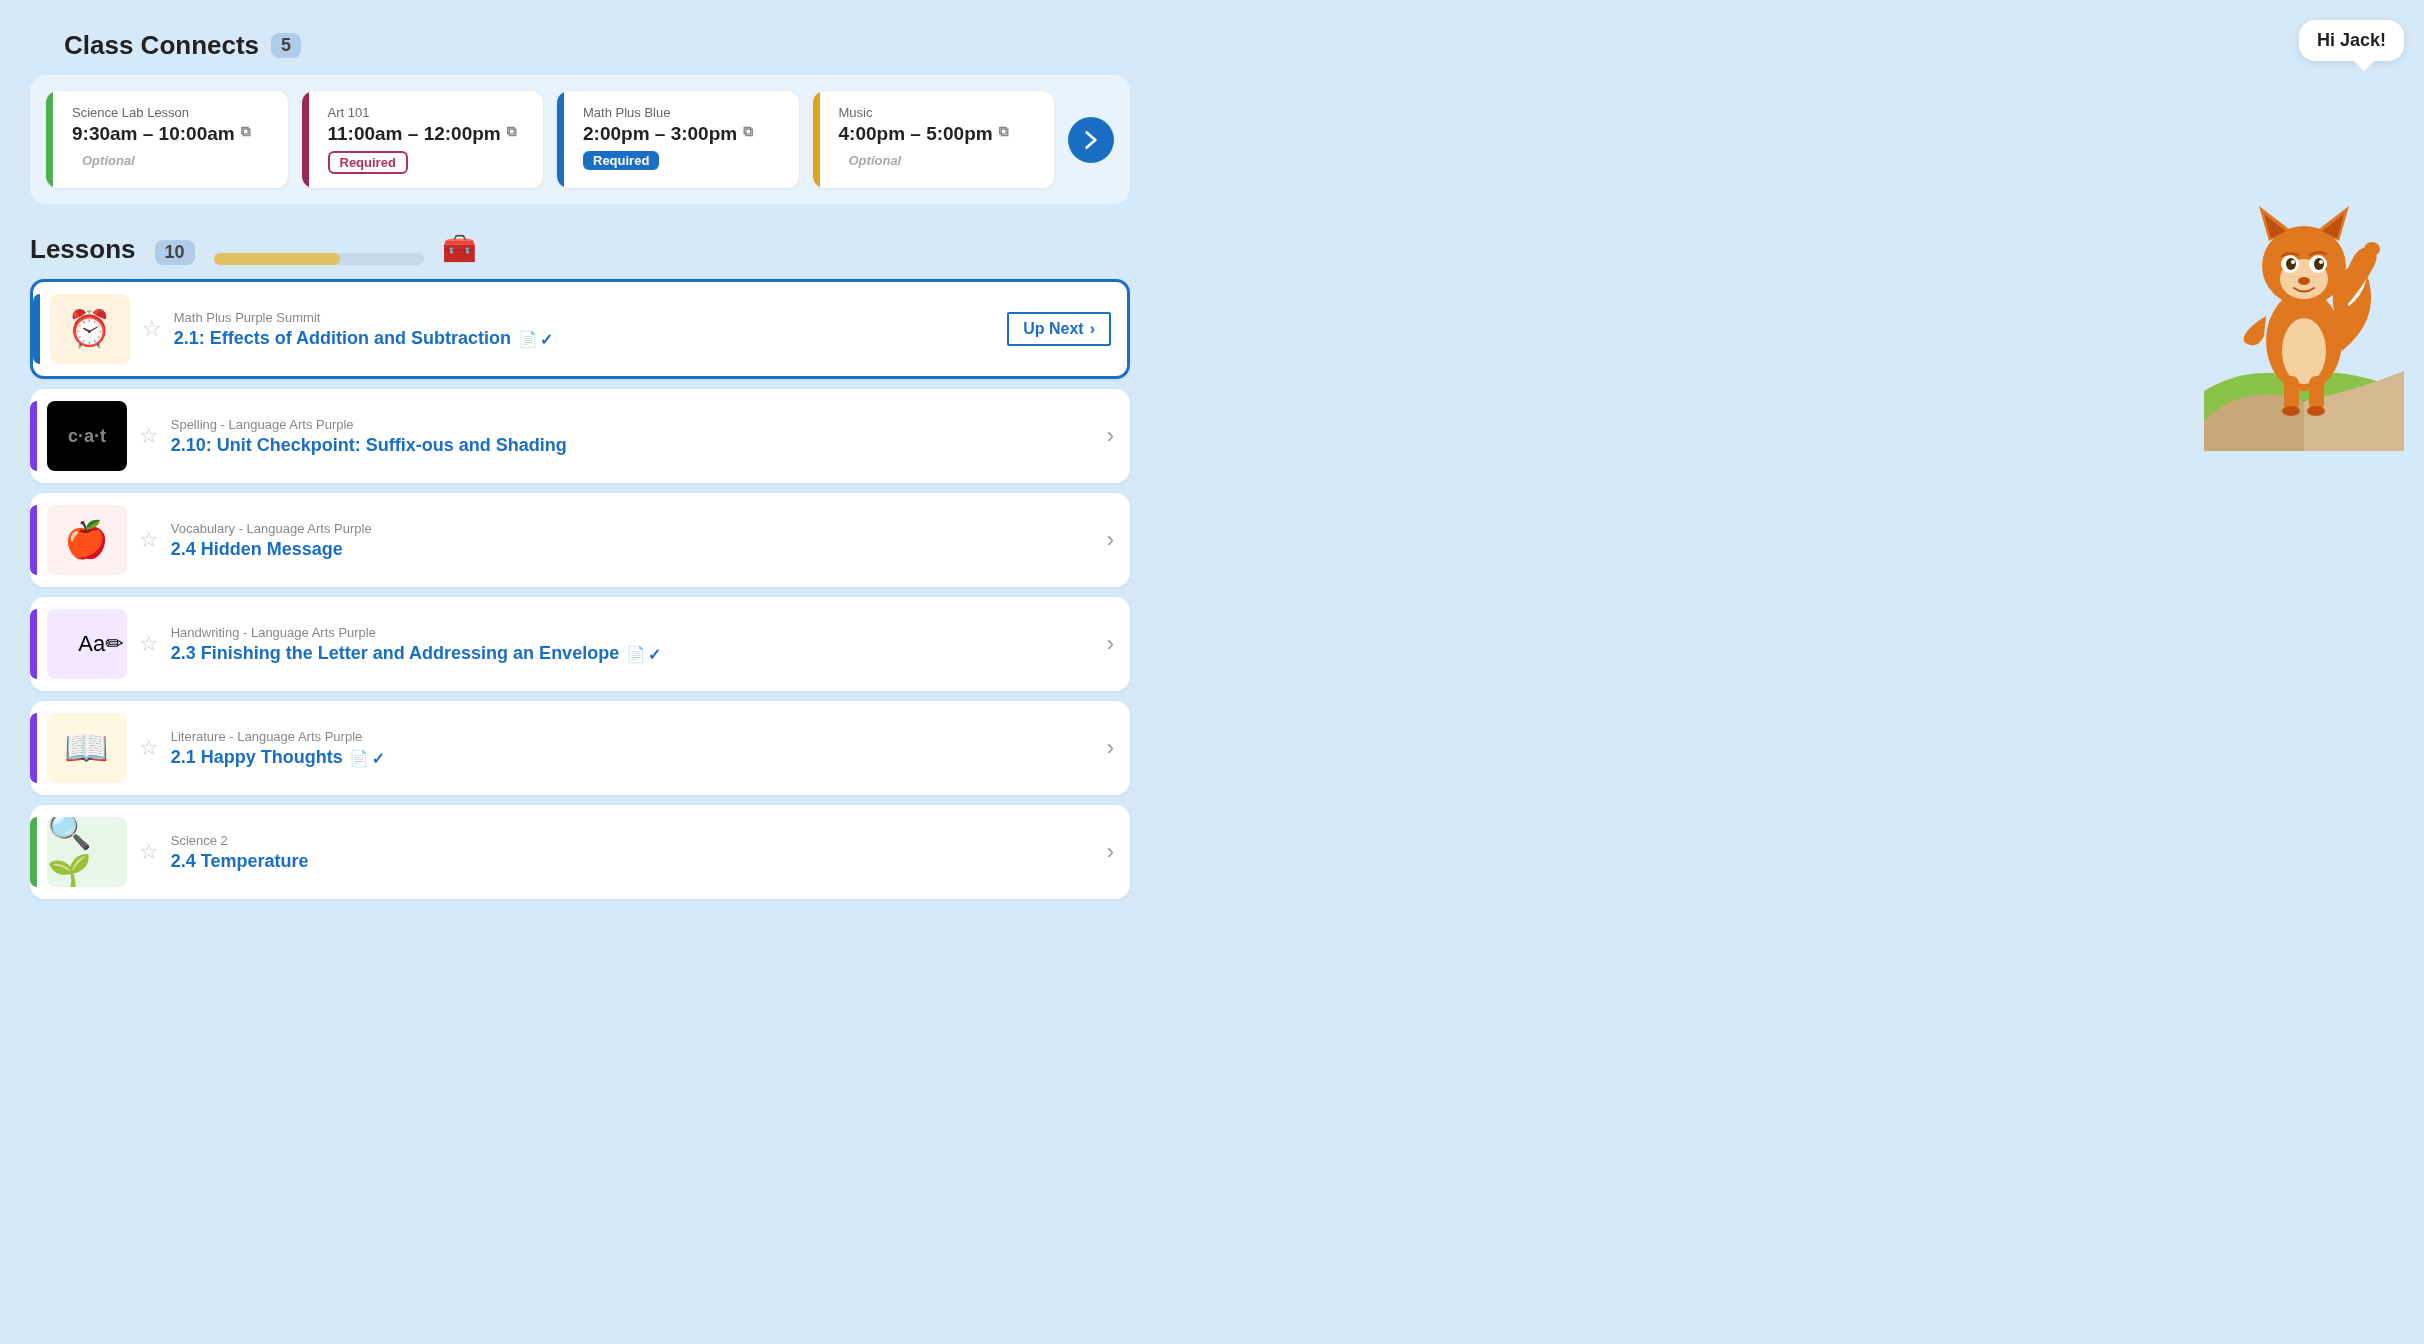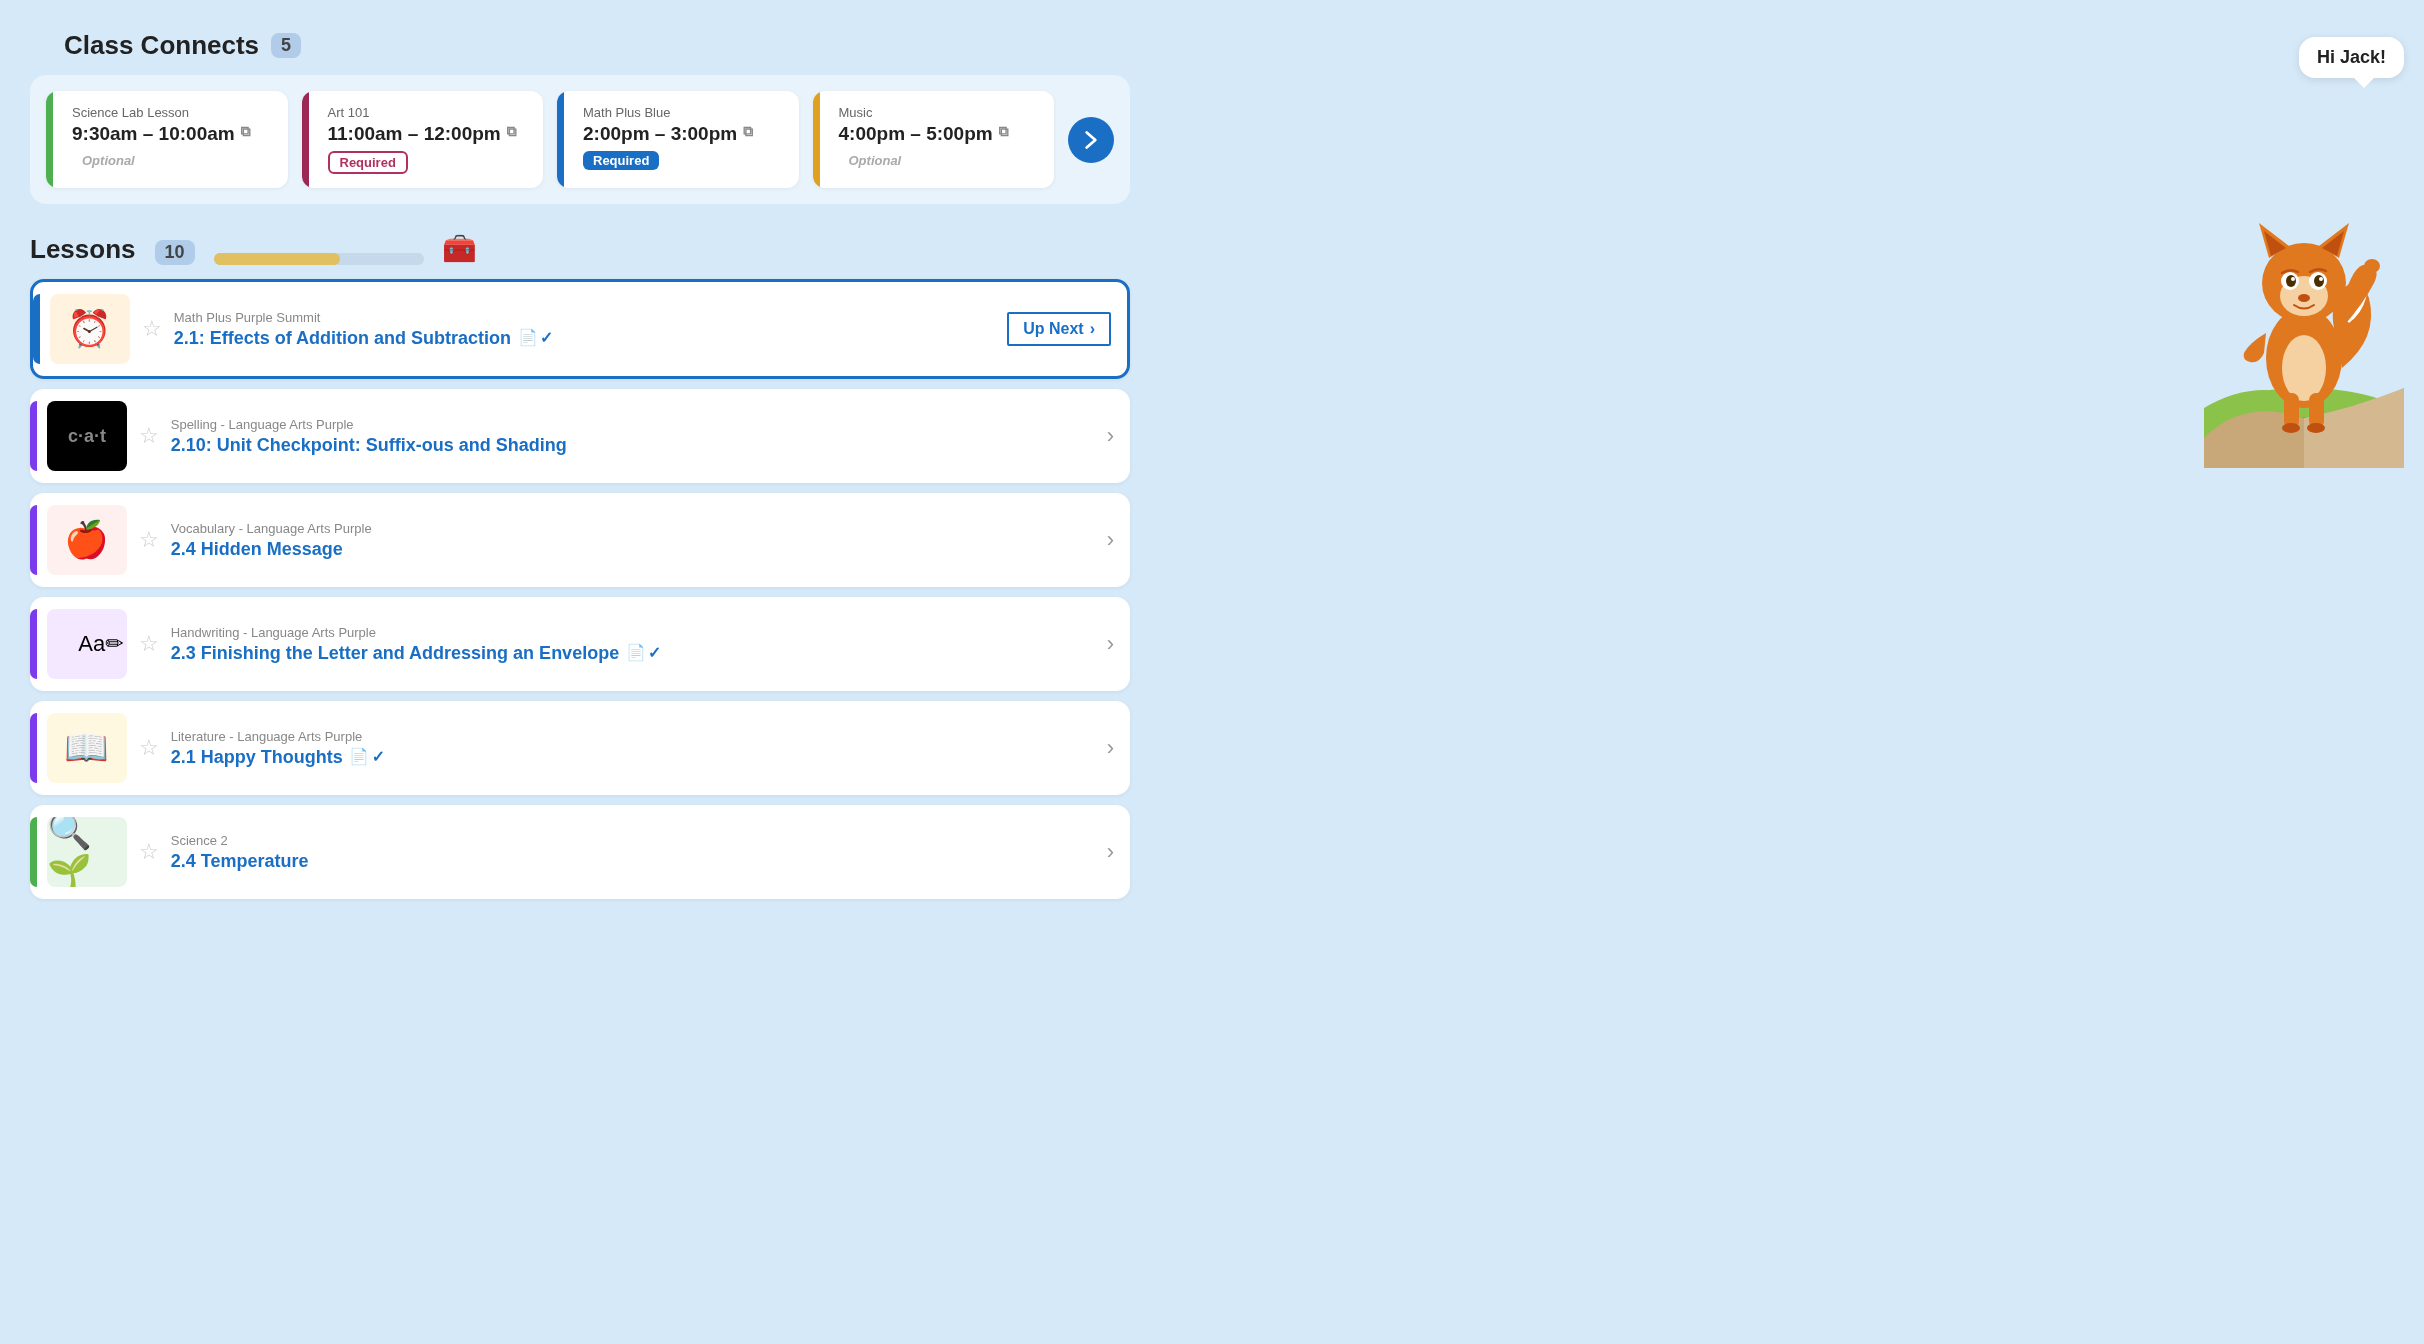--- a/index.html
+++ b/index.html
@@ -223,21 +223,21 @@
     .lesson-course {
       font-size: 13px;
       color: #888;
       margin-bottom: 3px;
     }
     .lesson-name {
       font-size: 18px;
       font-weight: 700;
       color: #1a6fc4;
       display: flex;
-      align-items: flex-start;
+      align-items: flex-end;
       gap: 7px;
     }
 
     .up-next-btn {
       background: #fff;
       border: 2px solid #1a6fc4;
       color: #1a6fc4;
       font-weight: 700;
       font-size: 16px;
       border-radius: 2px;
@@ -263,21 +263,21 @@
       gap: 2px;
       font-size: 16px;
     }
     .doc-check-icon .doc { color: #666; }
     .doc-check-icon .check { color: #1a6fc4; }
 
     
     .fox-container {
       position: fixed;
       right: 20px;
-      top: 37px;
+      top: 20px;
       display: flex;
       flex-direction: column;
       align-items: flex-end;
     }
     .speech-bubble {
       background: #fff;
       border-radius: 16px;
       padding: 10px 18px;
       font-size: 18px;
       font-weight: 600;

